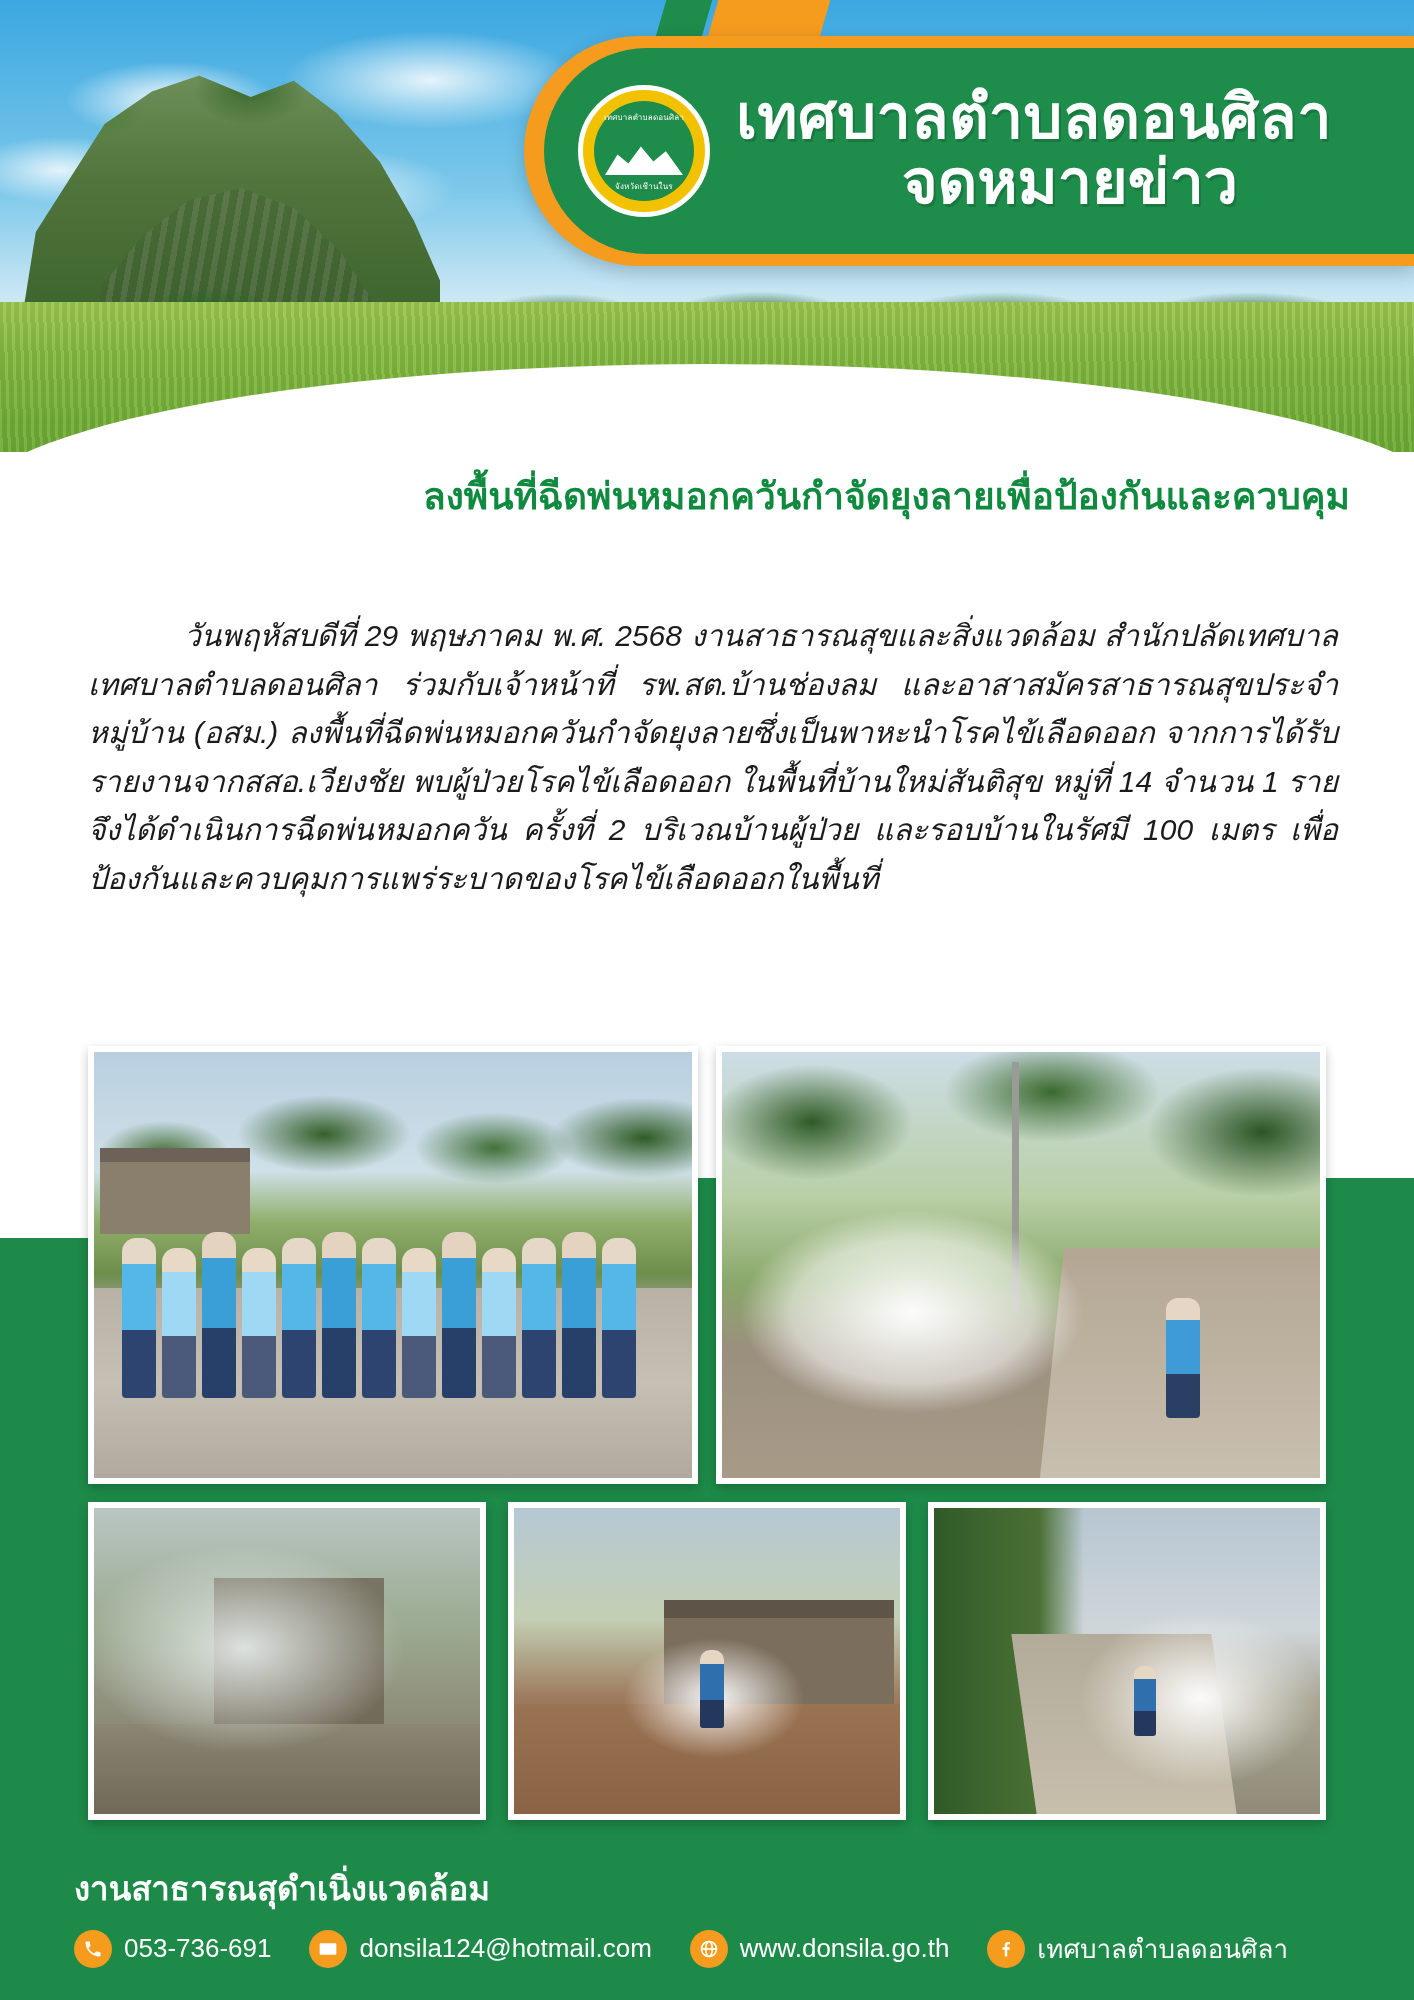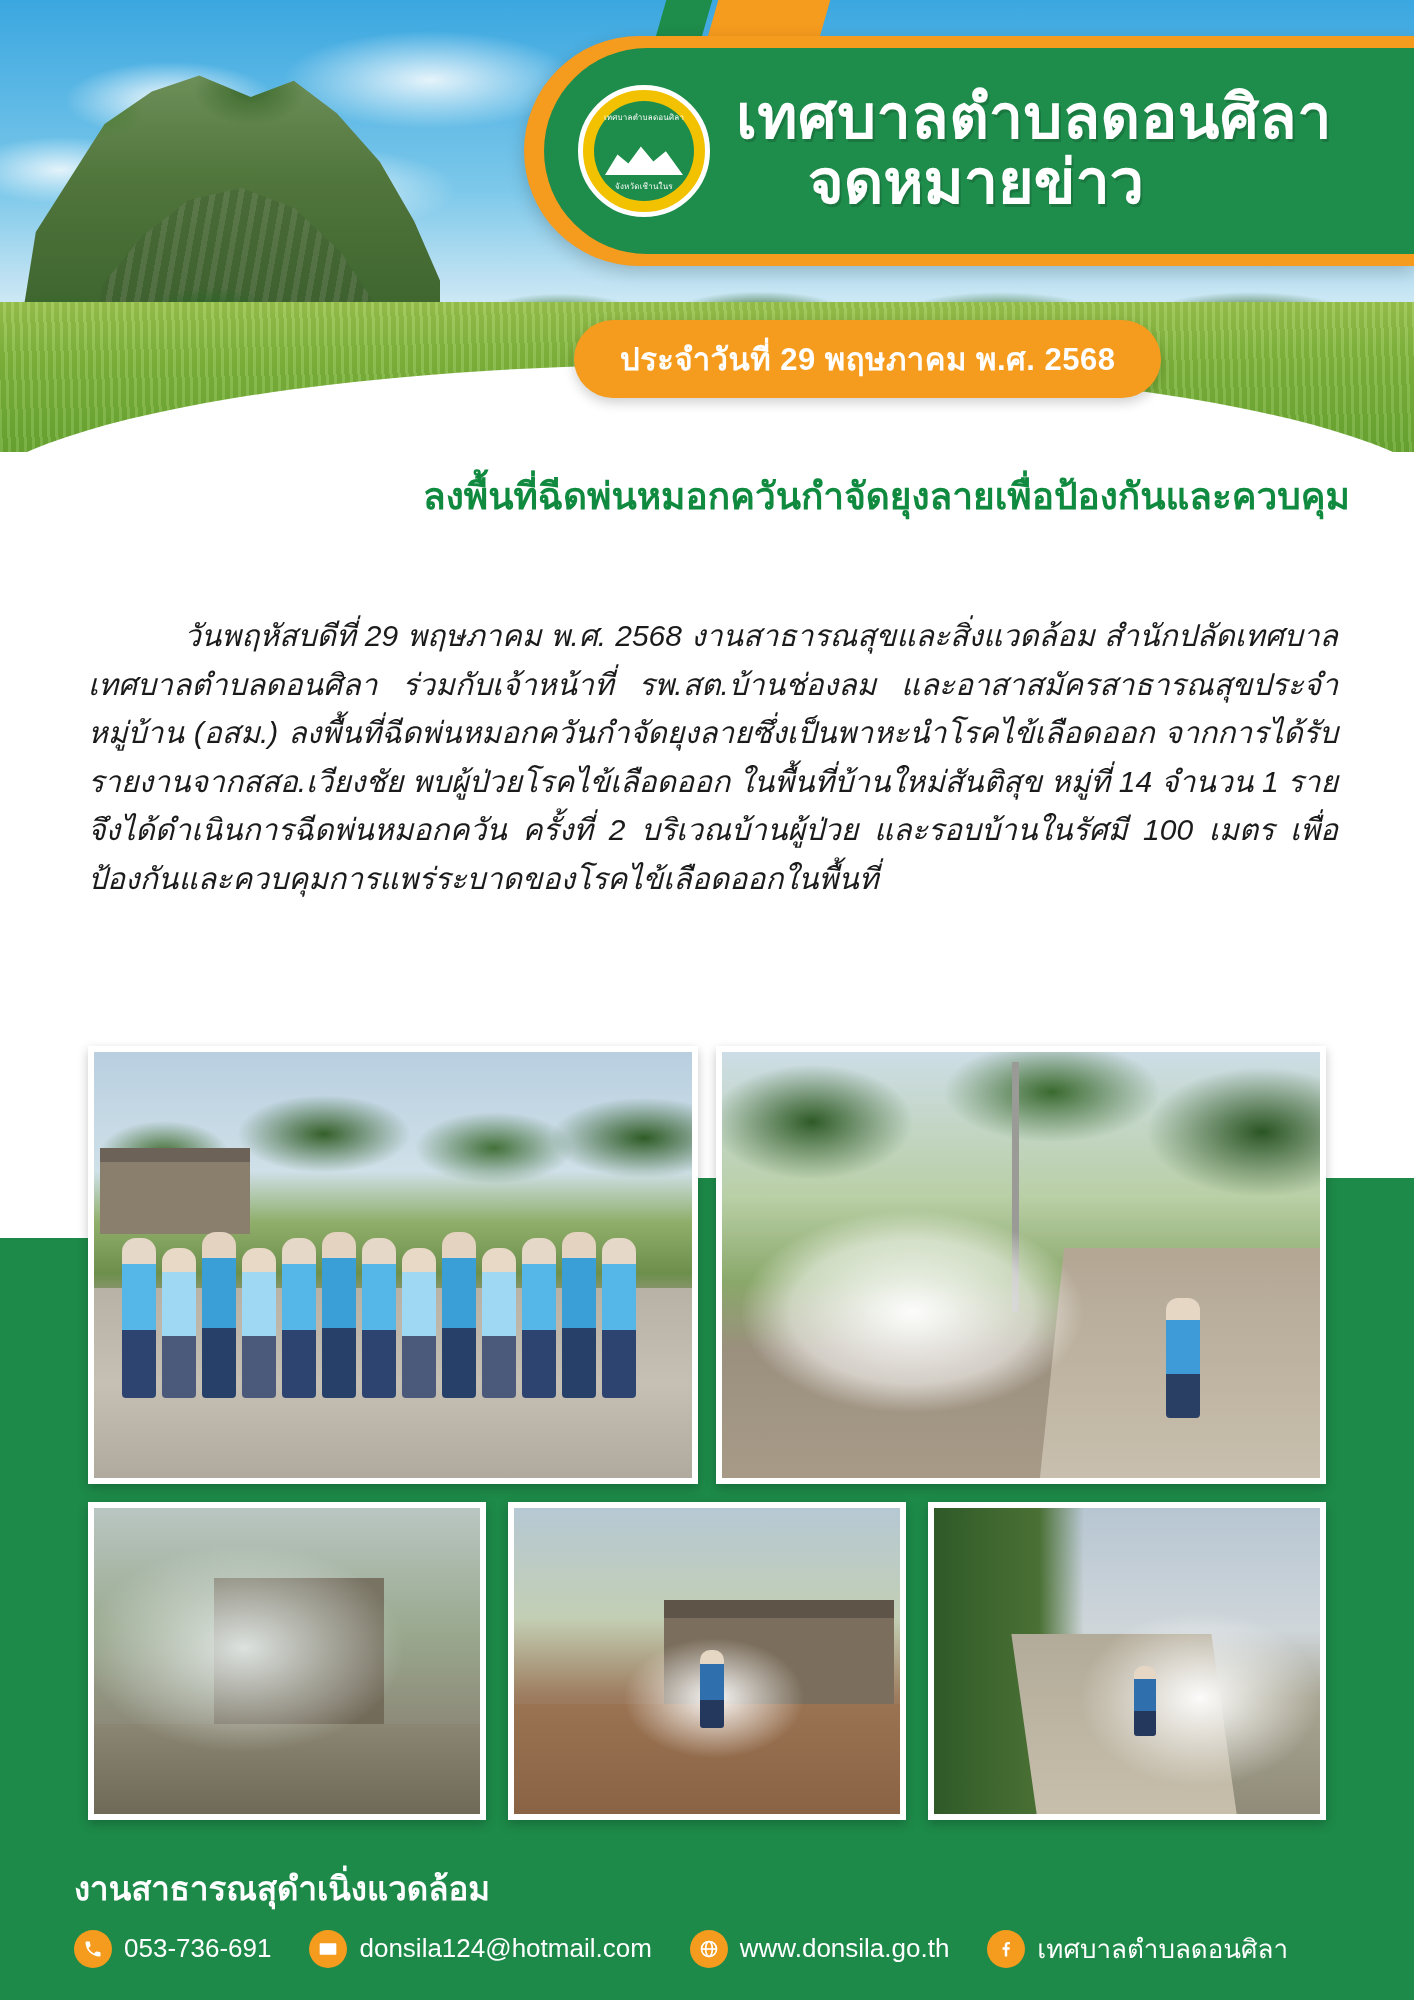--- a/index.html
+++ b/index.html
@@ -142,20 +142,21 @@
     text-shadow: 2px 3px 0 rgba(0,0,0,.15);
   }
   .title-line2 {
     color: #ffffff;
     font-size: 61px;
     font-weight: bold;
     line-height: 1.1;
     margin-top: 0;
     padding-left: 72px;
     text-shadow: 2px 3px 0 rgba(0,0,0,.15);
+    text-align: center;
   }
   .ribbon-accent {
     position: absolute;
     top: 0; left: 712px;
     width: 112px; height: 44px;
     background: #f59b1e;
     transform: skewX(-16deg);
   }
   .ribbon-accent2 {
     position: absolute;
@@ -330,21 +331,20 @@
           <div class="seal-text-bot">จังหวัดเชีานในร</div>
         </div>
       </div>
       <div class="title-texts">
         <div class="title-line1">เทศบาลตำบลดอนศิลา</div>
         <div class="title-line2">จดหมายข่าว</div>
       </div>
     </div>
   </div>
 
-  <div class="date-pill">ประจำวันที่  29 พฤษภาคม พ.ศ. 2568</div>
 
   <div class="headline">
     <div>ลงพื้นที่ฉีดพ่นหมอกควันกำจัดยุงลายเพื่อป้องกันและควบคุม</div>
   </div>
 
   <div class="body-text">วันพฤหัสบดีที่ 29 พฤษภาคม พ.ศ. 2568 งานสาธารณสุขและสิ่งแวดล้อม สำนักปลัดเทศบาล เทศบาลตำบลดอนศิลา ร่วมกับเจ้าหน้าที่ รพ.สต.บ้านช่องลม และอาสาสมัครสาธารณสุขประจำหมู่บ้าน (อสม.) ลงพื้นที่ฉีดพ่นหมอกควันกำจัดยุงลายซึ่งเป็นพาหะนำโรคไข้เลือดออก จากการได้รับรายงานจากสสอ.เวียงชัย พบผู้ป่วยโรคไข้เลือดออก ในพื้นที่บ้านใหม่สันติสุข หมู่ที่ 14 จำนวน 1 ราย จึงได้ดำเนินการฉีดพ่นหมอกควัน ครั้งที่ 2 บริเวณบ้านผู้ป่วย และรอบบ้านในรัศมี 100 เมตร เพื่อป้องกันและควบคุมการแพร่ระบาดของโรคไข้เลือดออกในพื้นที่</div>
 
   <div class="green-panel"></div>
   <div class="white-notch"></div>
 

